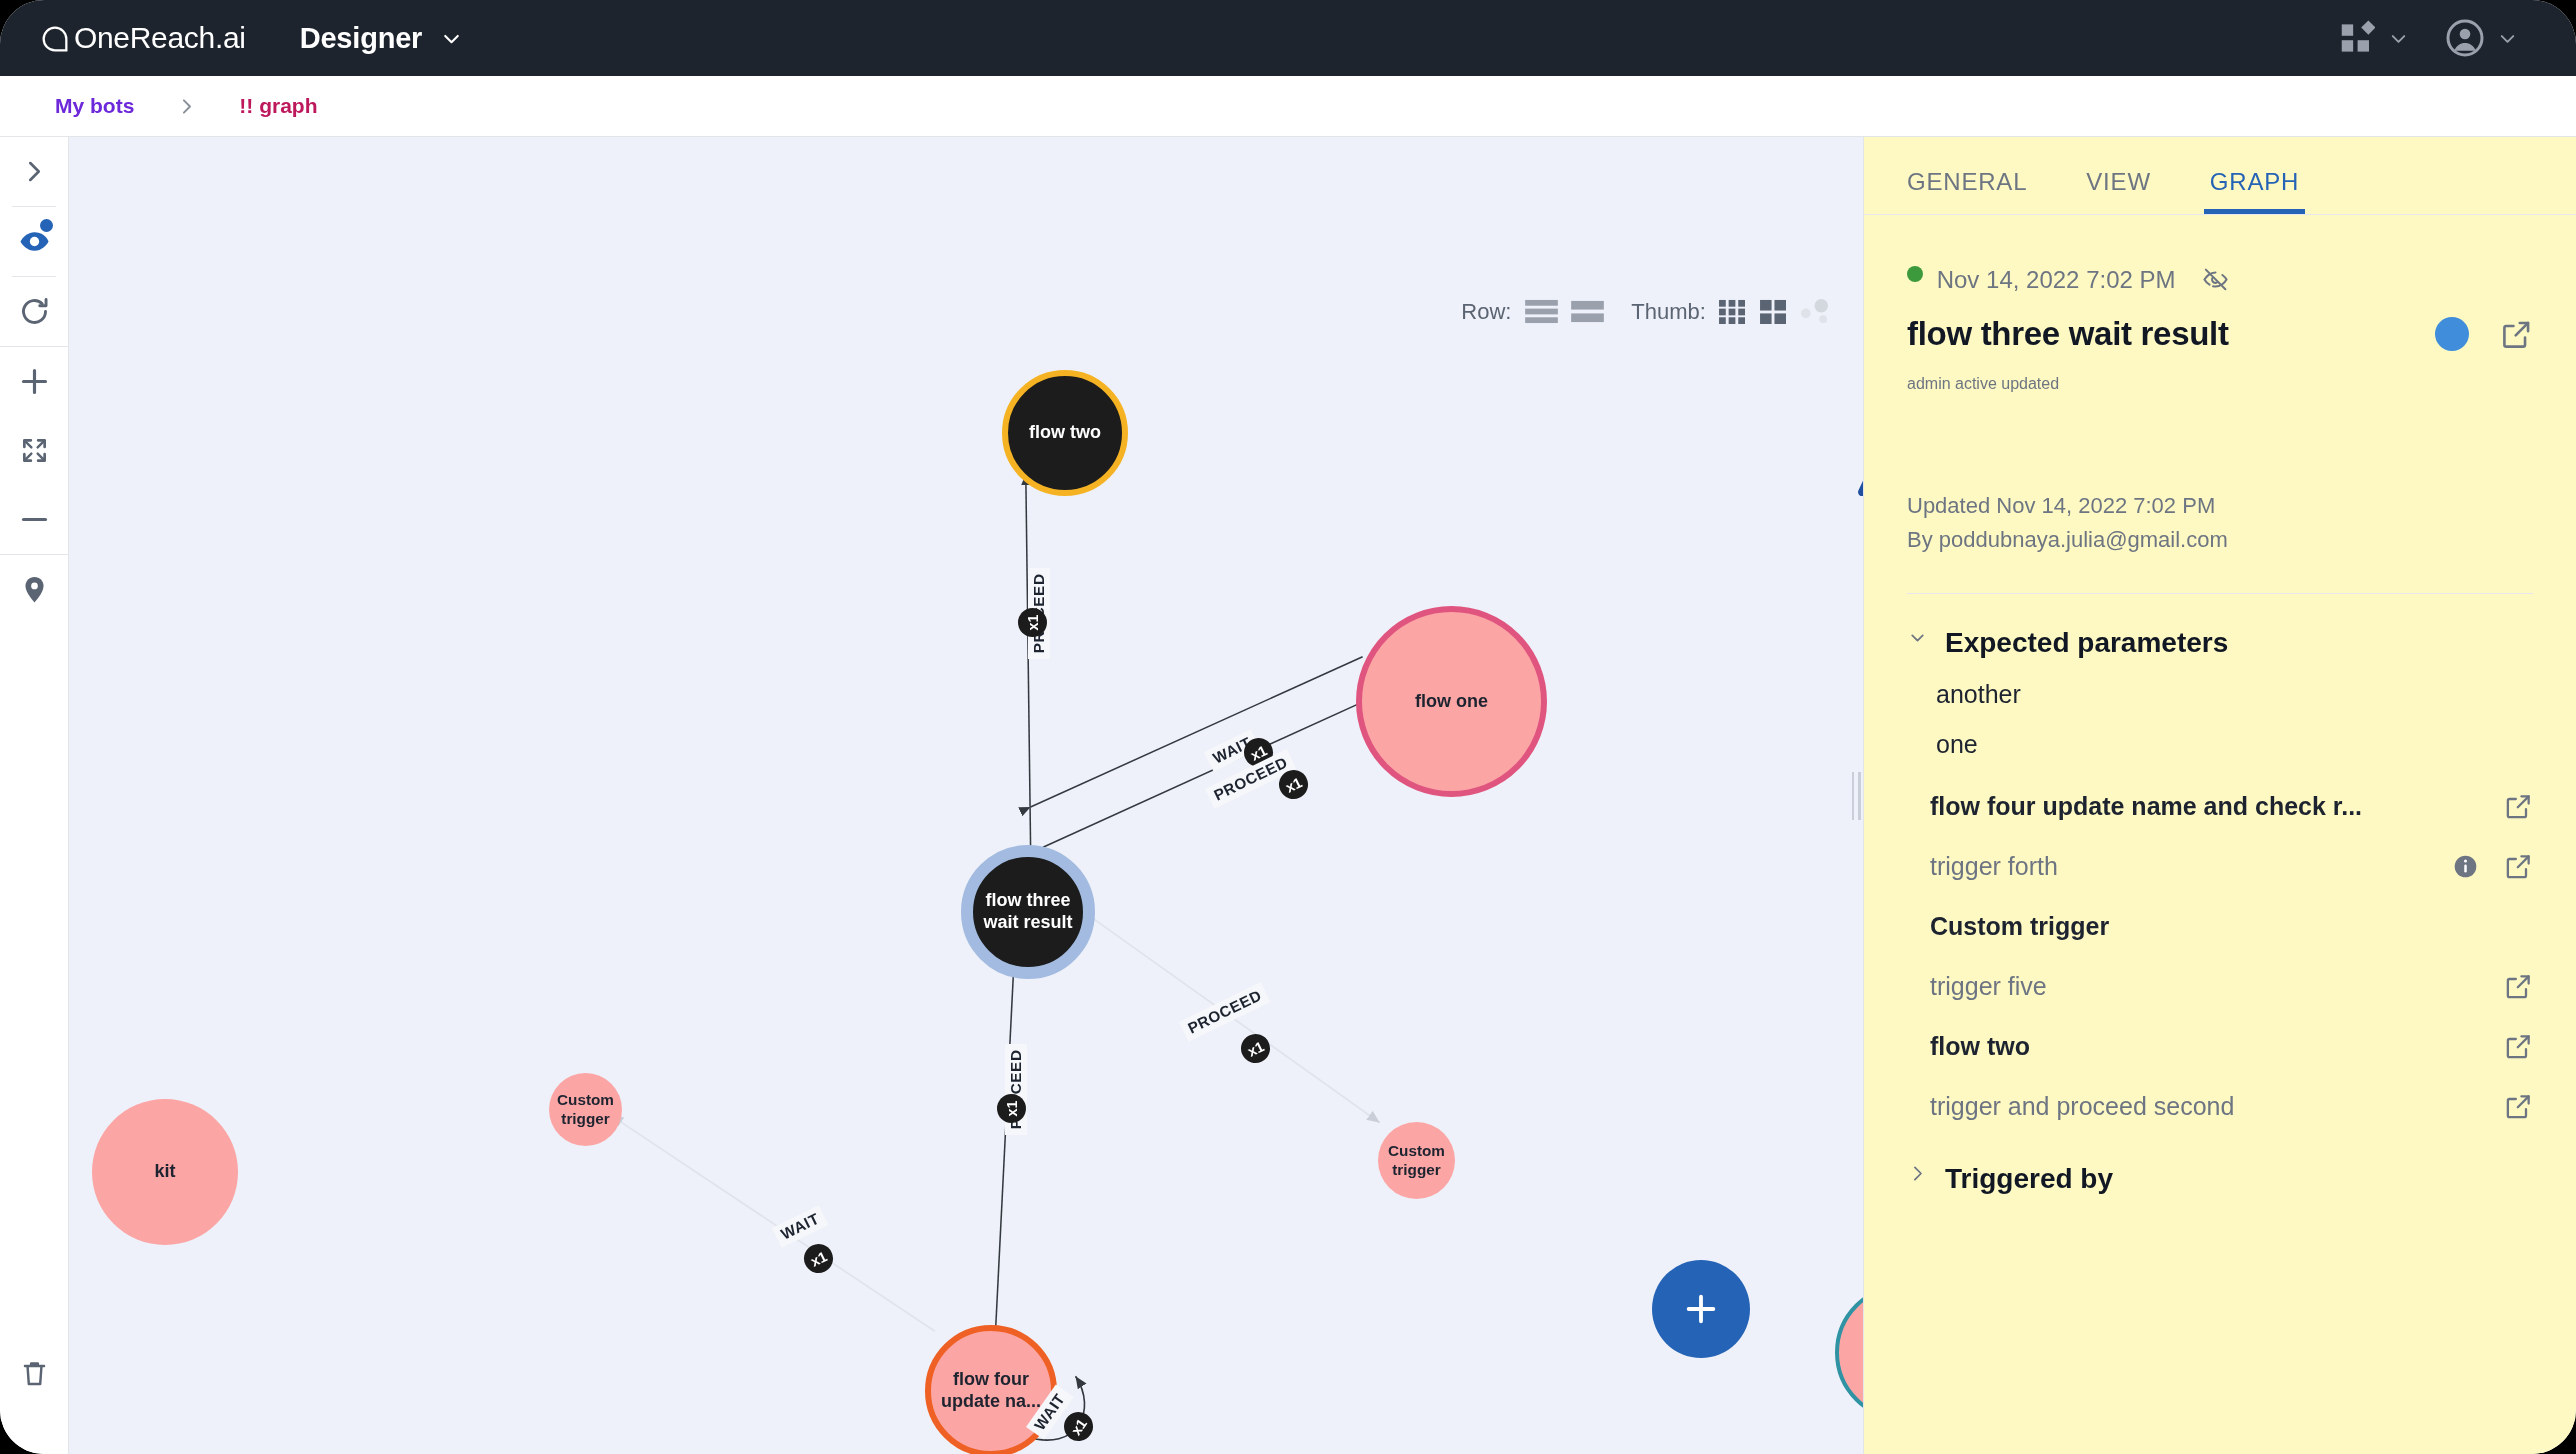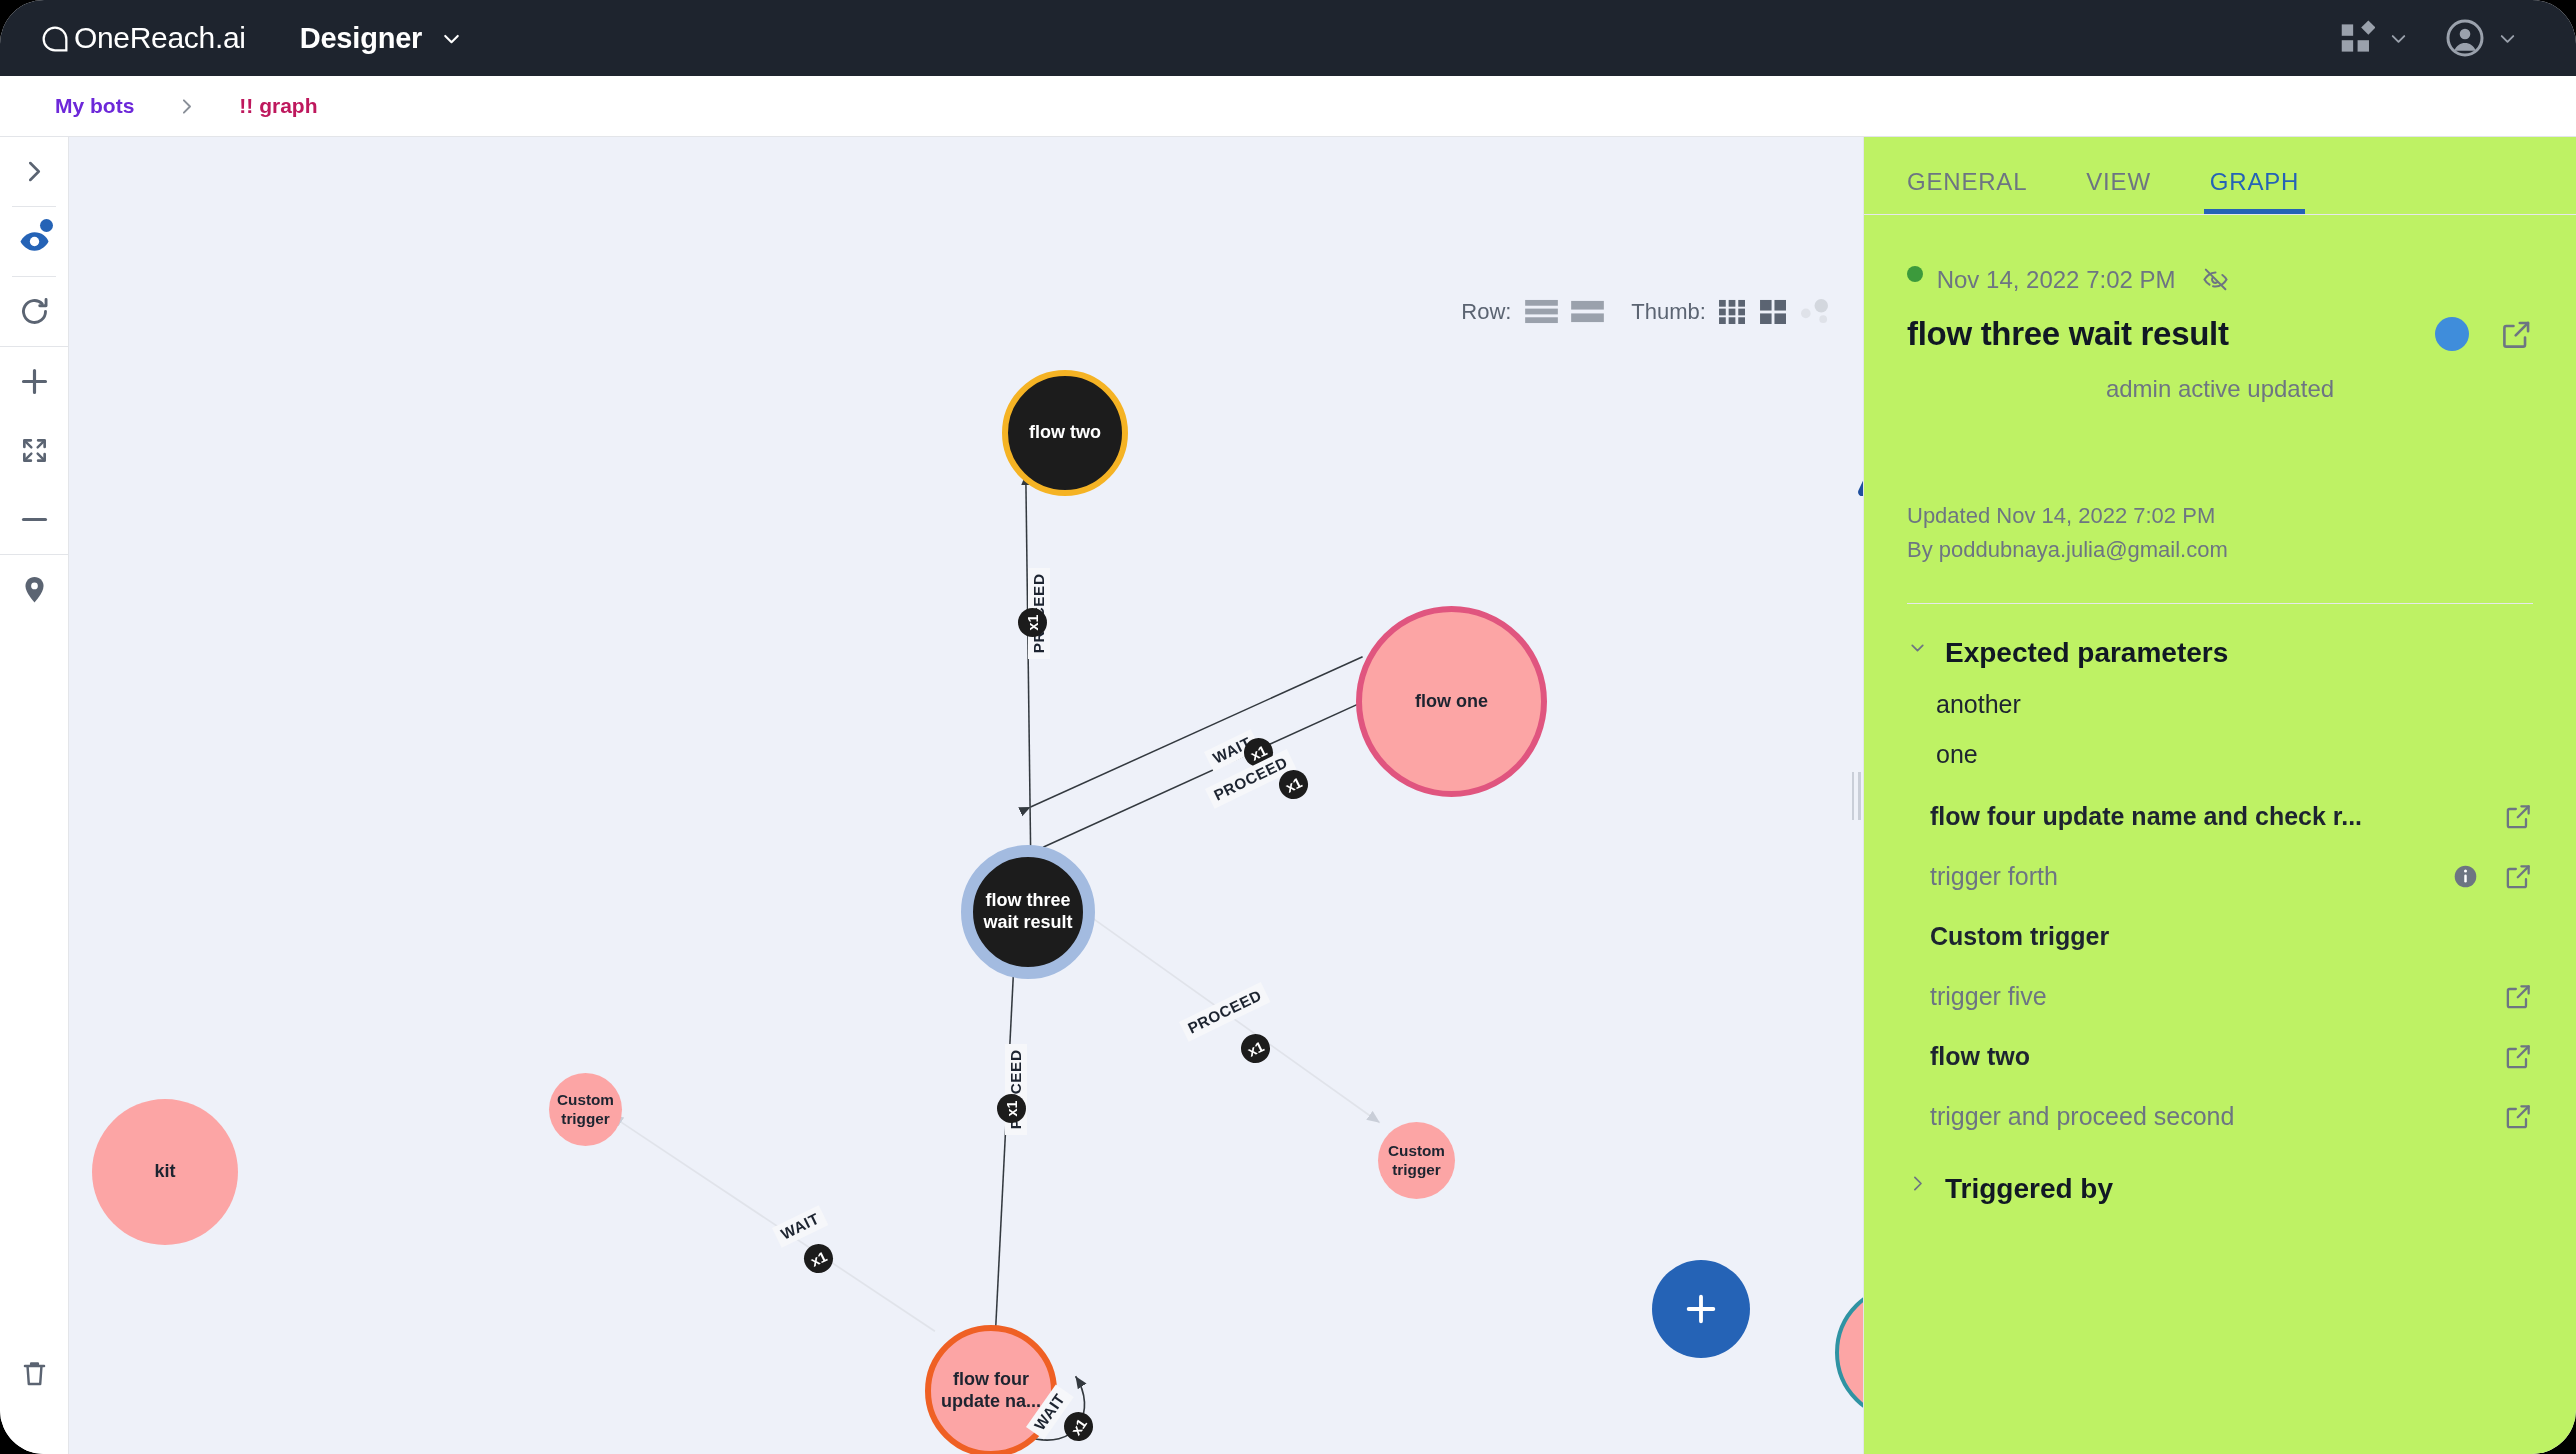--- a/index.html
+++ b/index.html
@@ -148,21 +148,21 @@
     position: absolute; left: -15.3px; top: 50%; transform: translateY(-50%);
     width: 15.3px; height: 54px;
     display: flex; align-items: center; justify-content: center; gap: 3.8px;
     cursor: col-resize; z-index: 9;
   }
   .resize-handle i { display:block; width:2.9px; height:48px; background:#c9ced8; }
 
   
   .panel {
     position: absolute; top: 137px; right: 0; bottom: 0; width: 713px;
-    background: #bef264;
+    background: #fef9c3;
     border-left: 1px solid #e3e5e9;
   }
   .tabs {
     display: flex; align-items: flex-end;
     height: 78px; padding-left: 43px; gap: 59px;
     border-bottom: 1px solid #e6e8ec;
   }
   .tab {
     font-size: 24px; letter-spacing: 0.8px; color: #6d7582;
     padding-bottom: 18px; cursor: pointer; position: relative;
@@ -183,21 +183,21 @@
   .meta-date { font-size: 24px; color: #6d7582; }
   .eye-off { margin-left: 13.4px; cursor:pointer; display:flex; }
 
   .title-row {
     display: flex; align-items: center; margin-top: 21px;
   }
   .entity-title { font-size: 33px; font-weight: bold; color: #111824; letter-spacing: -0.3px; }
   .title-actions { margin-left: auto; display:flex; align-items:center; gap: 31px; }
   .color-dot { width: 34px; height: 34px; border-radius: 50%; background: #3f8ddb; cursor:pointer; }
 
-  .subtitle { font-size: 24px; color: #6d7582; margin-top: 22px; text-align: center; }
+  .subtitle { font-size: 16px; color: #6d7582; margin-top: 22px; }
 
   .updated-block { margin-top: 96px; }
   .updated-line { font-size: 22px; color: #6d7582; line-height: 1.55; }
 
   .divider { height: 1px; background: #e6e8ec; margin: 36px 0 0 0; }
 
   .section { margin-top: 33px; }
   .section-head {
     display: flex; align-items: flex-start; gap: 17px; cursor: pointer;
   }

